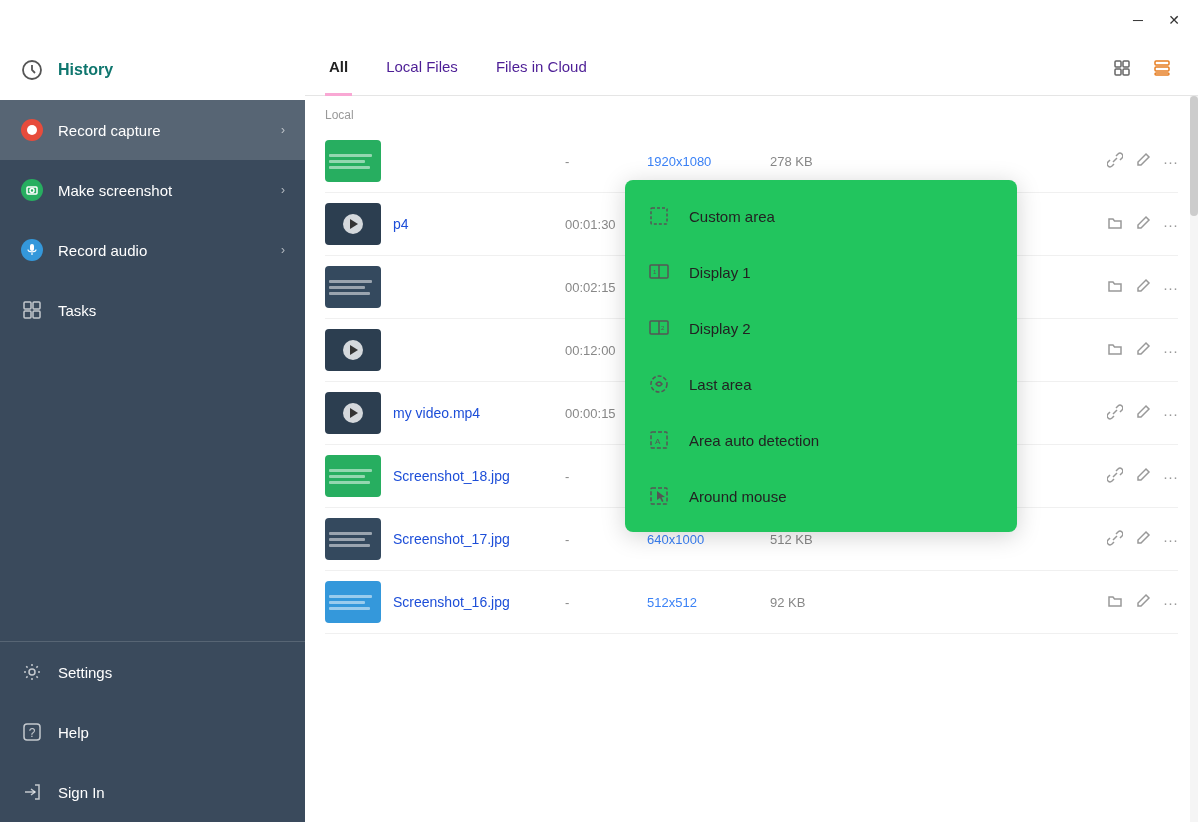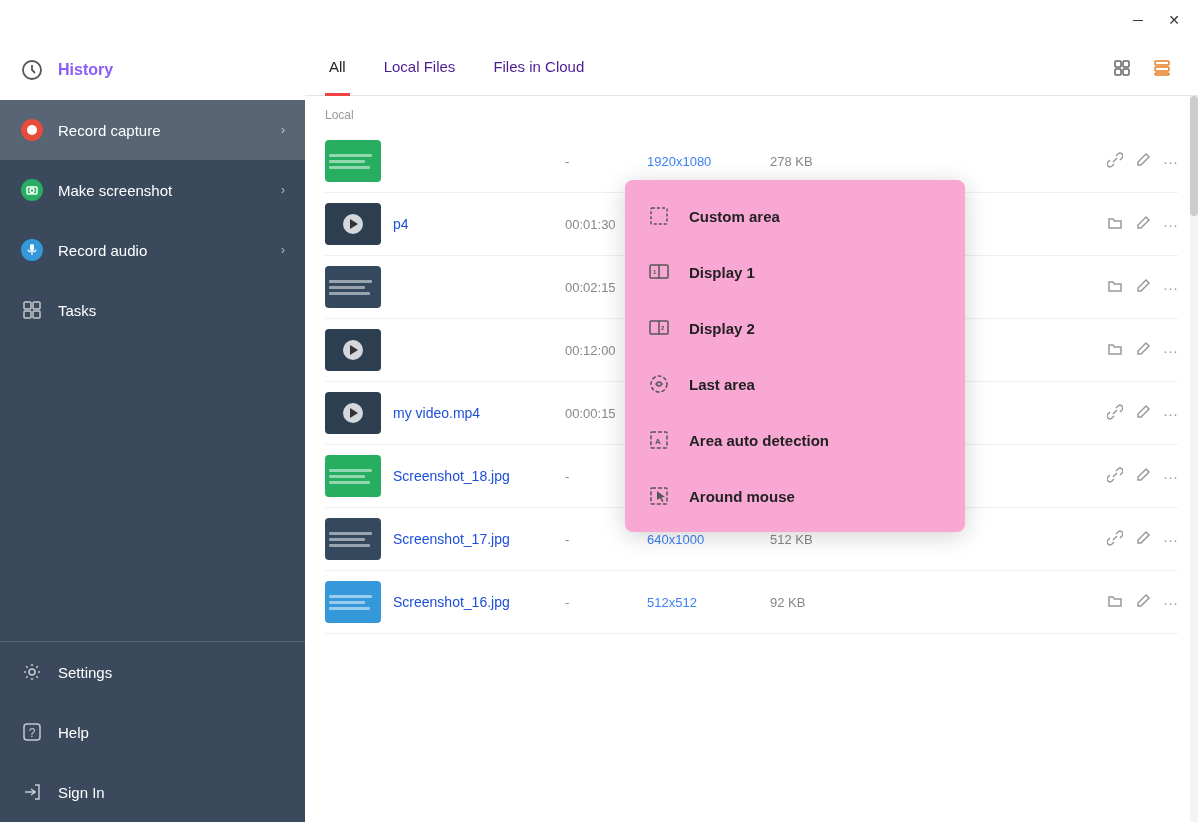--- a/index.html
+++ b/index.html
@@ -62,21 +62,21 @@
       cursor: pointer;
       position: relative;
       font-size: 15px;
       font-weight: 400;
       color: #fff;
       gap: 14px;
     }
     .sidebar-item.active { background: rgba(255,255,255,0.15); }
     .sidebar-item.history {
       background: #fff;
-      color: #8b5cf6;
+      color: #0f766e;
       font-weight: 600;
       font-size: 16px;
     }
     .sidebar-item .icon {
       width: 24px;
       height: 24px;
       display: flex;
       align-items: center;
       justify-content: center;
       flex-shrink: 0;
@@ -114,22 +114,22 @@
       align-items: center;
       padding: 0 4px;
       font-size: 15px;
       cursor: pointer;
       color: #4c1d95;
       border-bottom: 3px solid transparent;
       margin-bottom: -1px;
     }
     .tab.active {
       color: #222;
-      font-weight: 400;
-      border-bottom: 3px solid #ef4444;
+      font-weight: 700;
+      border-bottom: 3px solid #f9a8d4;
     }
     .tab-icons {
       margin-left: auto;
       display: flex;
       gap: 8px;
       align-items: center;
     }
     .tab-icon-btn {
       width: 32px;
       height: 32px;
@@ -246,27 +246,26 @@
       height: 120px;
       background: #ccc;
       border-radius: 4px;
     }
 
     
     .dropdown-overlay {
       position: absolute;
       top: 140px;
       left: 320px;
-      width: 340px;
-      background: #f9a8d4;
+      width: 392px;
+      background: #22c55e;
       border-radius: 8px;
       box-shadow: 0 4px 24px rgba(0,0,0,0.18);
       z-index: 100;
       padding: 8px 0;
-      font-weight: bold;
     }
     .dropdown-item {
       display: flex;
       align-items: center;
       padding: 14px 20px;
       gap: 16px;
       cursor: pointer;
       font-size: 15px;
       color: #222;
     }

